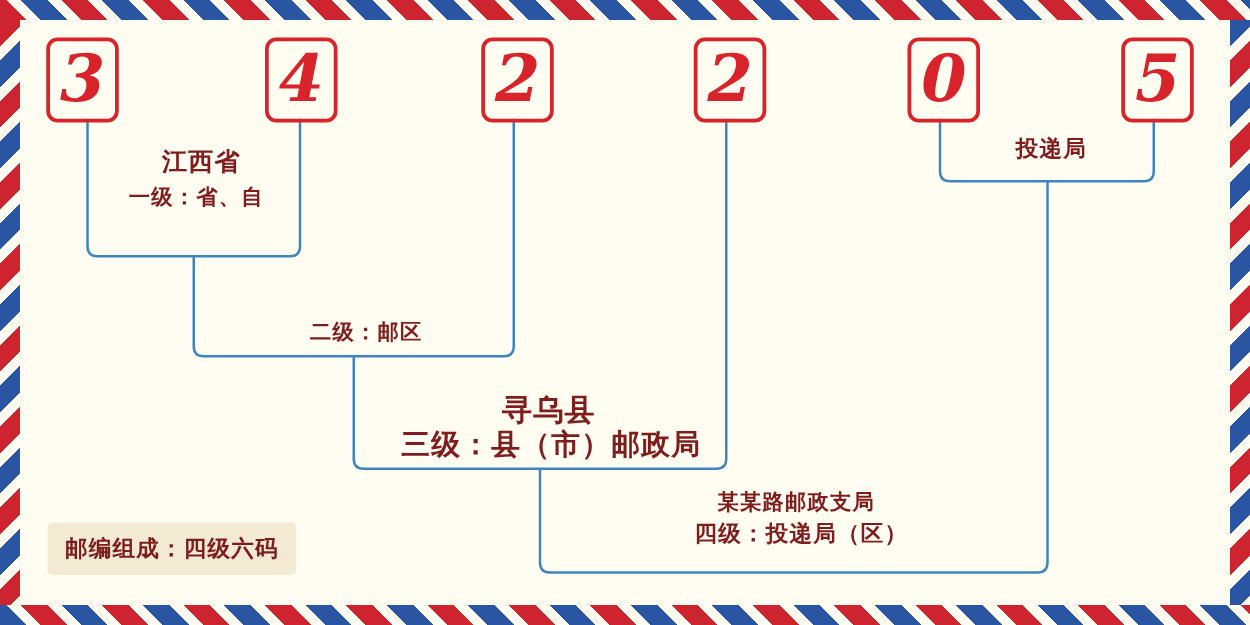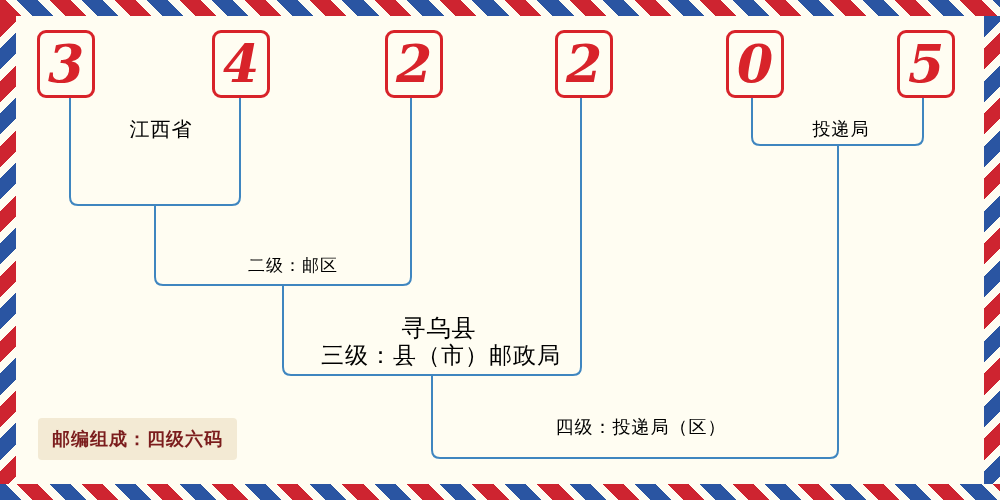--- a/index.html
+++ b/index.html
@@ -36,31 +36,31 @@
     font-family:"DejaVu Serif",serif;
     font-style:italic;font-weight:bold;
     font-size:52px;line-height:1;color:#d8232a;
   }
   .db1{left:37px;} .db2{left:212px;} .db3{left:385px;}
   .db4{left:555px;} .db5{left:726px;} .db6{left:897px;}
 
   
   .lbl{
     position:absolute;transform:translateX(-50%);
-    color:#000000;font-weight:normal;white-space:nowrap;
+    color:#7f1d1d;font-weight:bold;white-space:nowrap;
     text-align:center;z-index:4;letter-spacing:1px;
   }
   .lbl-province{left:161px;top:116px;font-size:20px;}
   .lbl-l1desc{left:157px;top:144px;font-size:17px;line-height:1.6;}
   .lbl-l2desc{left:293px;top:254px;font-size:17px;}
   .lbl-county{left:439px;top:312px;font-size:24px;}
   .lbl-l3desc{left:441px;top:340px;font-size:23px;}
   .lbl-branch{left:637px;top:390px;font-size:17px;}
   .lbl-l4desc{left:641px;top:415px;font-size:18px;}
-  .lbl-delivery{left:841px;top:107px;font-size:18px;margin-top:10px;}
+  .lbl-delivery{left:841px;top:107px;font-size:18px;}
 
   
   .footer-note{
     position:absolute;left:38px;top:418px;z-index:4;
     background:#f3ead4;border-radius:4px;
     padding:9px 14px;
     color:#7b1d1d;font-weight:bold;font-size:18px;
     letter-spacing:1px;white-space:nowrap;
   }
 </style>
@@ -97,26 +97,28 @@
   <div class="digit-box db5">
     <span class="digit">0</span>
   </div>
   <div class="digit-box db6">
     <span class="digit">5</span>
   </div>
 
   <div class="lbl lbl-province">江西省</div>
 
   <div class="lbl lbl-l1desc">
+    <div>一级：省、自</div>
   </div>
 
   <div class="lbl lbl-l2desc">二级：邮区</div>
 
   <div class="lbl lbl-county">寻乌县</div>
   <div class="lbl lbl-l3desc">三级：县（市）邮政局</div>
 
+  <div class="lbl lbl-branch">某某路邮政支局</div>
   <div class="lbl lbl-l4desc">四级：投递局（区）</div>
 
   <div class="lbl lbl-delivery">投递局</div>
 
   <div class="footer-note">邮编组成：四级六码</div>
 
 </div>
 
 </body></html>

